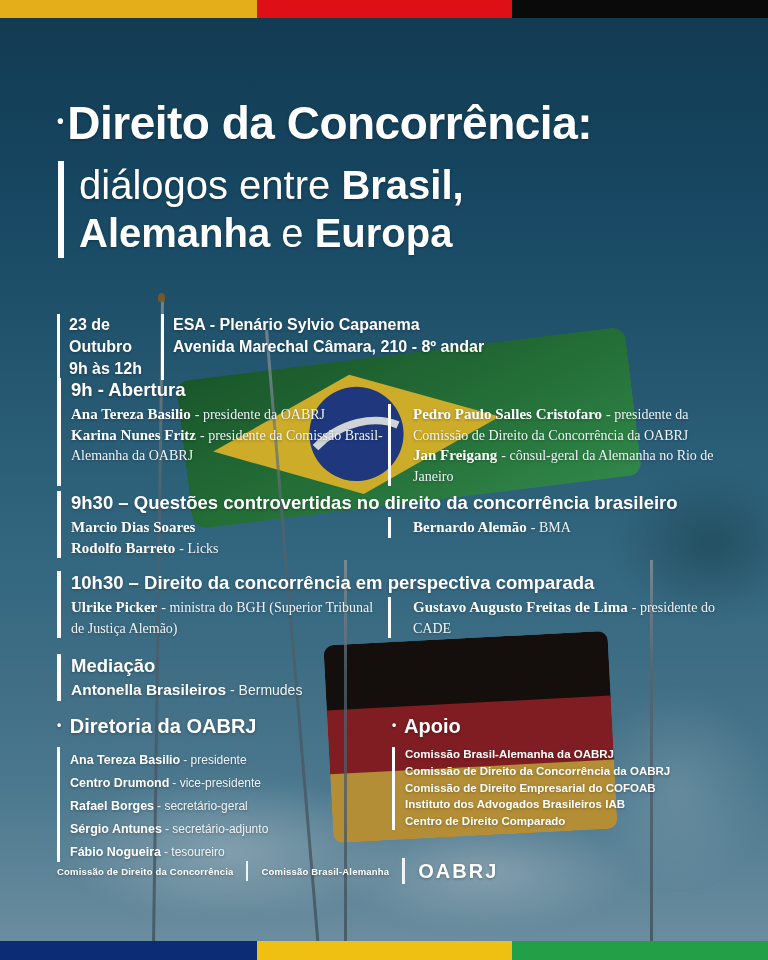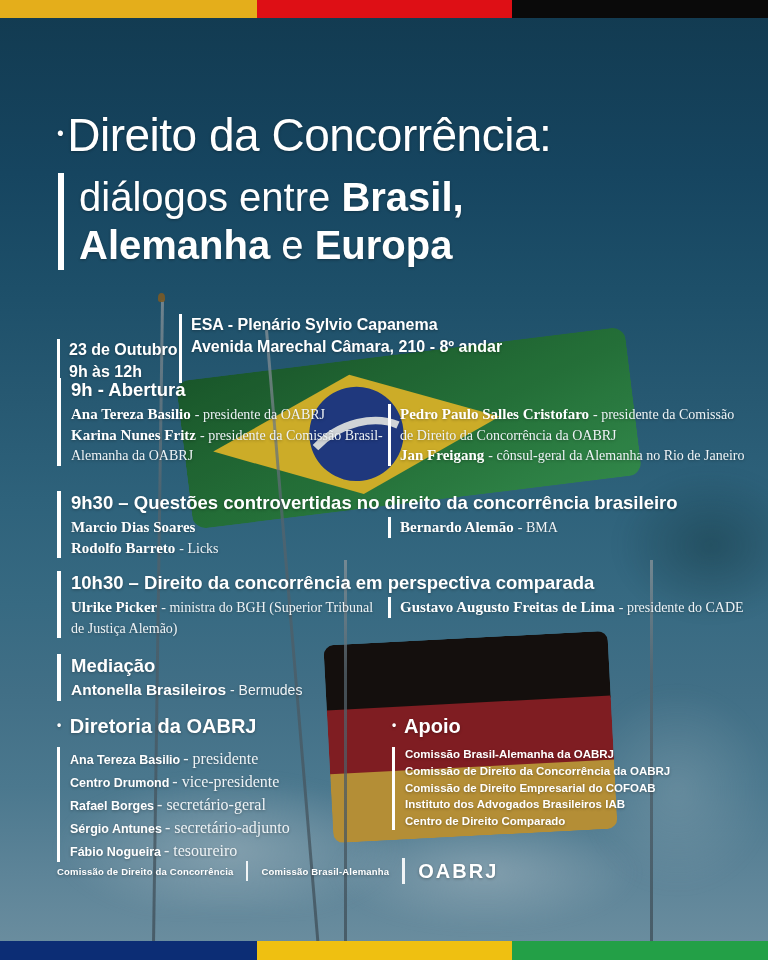--- a/index.html
+++ b/index.html
@@ -31,47 +31,47 @@
   .pole-tip { position:absolute; width:7px; height:9px; border-radius:50% 50% 30% 30%;
         background:#7a5a26; z-index:4; opacity:.9; }
   
   .topbar, .bottombar { position:absolute; left:0; right:0; display:flex; z-index:6; }
   .topbar { top:0; height:18px; }
   .bottombar { bottom:0; height:19px; }
   .seg { height:100%; }
   
   .content * { text-shadow:0 1px 3px rgba(0,0,0,.30); }
   .title { position:absolute; left:57px; top:98px; z-index:7; }
-  .title h1 { font-size:46px; font-weight:400; letter-spacing:-.5px; line-height:1.1;margin-top:12px; }
+  .title h1 { font-size:46px; font-weight:700; letter-spacing:-.5px; line-height:1.1; }
   .bullet { font-size:.42em; vertical-align:.55em; margin-right:4px; }
   .subtitle { margin-top:12px; margin-left:1px; border-left:6px solid #fff;
         padding-left:15px; font-size:40px; line-height:1.22; }
   .lt { font-weight:400; } .bd { font-weight:800; }
   .info { position:absolute; left:57px; top:314px; display:flex; z-index:7;
         font-size:16px; font-weight:700; line-height:1.38; }
   .info-block { border-left:3px solid #fff; padding-left:9px; }
-  .info-block.b1 { width:122px;margin-top:25px; }
+  .info-block.b1 { width:104px; }
   .session { position:absolute; left:57px; width:690px; border-left:4px solid #fff;
         padding-left:10px; z-index:7; }
   .s-abertura { top:378px; } .s-questoes { top:491px; }
   .s-comparada { top:571px; } .s-mediacao { top:654px; }
   .s-title { font-size:18.5px; font-weight:800; line-height:1.25; margin-bottom:3px; white-space:nowrap; }
   .s-cols { display:flex; align-items:flex-start;font-family:Liberation Serif, serif; }
   .s-col.left { width:316px; flex:0 0 316px; }
-  .s-col.right { flex:1; border-left:3px solid #fff; padding-left:9px; margin-left:1px; }
+  .s-col.right { flex:1; border-left:3px solid #fff; padding-left:22px; margin-left:1px; }
   .line { line-height:1.28; }
   .nm { font-weight:800; font-size:15px; }
   .rl { font-weight:400; font-size:14px; margin-left:4px; color:#eef3f6; }
   .block-hd { font-size:20px; font-weight:800; line-height:1.2; }
   .bullet2 { font-size:.6em; vertical-align:.3em; margin-right:3px; }
   .barred-list { list-style:none; margin-top:9px; border-left:3px solid #fff; padding-left:10px; }
   #diretoria { position:absolute; left:57px; top:714px; width:285px; z-index:7; }
   #diretoria li { padding:1.5px 0; line-height:1.25; }
   .nm2 { font-weight:800; font-size:12.5px; }
-  .rl2 { font-weight:400; font-size:16px; margin-left:3px; color:#eef3f6;font-family:Liberation Serif, serif; }
+  .rl2 { font-weight:400; font-size:12px; margin-left:3px; color:#eef3f6; }
   #apoio { position:absolute; left:345px; top:714px; width:330px; z-index:7;padding-left:47px; }
   #apoio li { font-size:11.5px; font-weight:700; line-height:1.2; padding:1.4px 0; }
   .footer { position:absolute; left:57px; top:854px; height:34px; display:flex;
         align-items:center; gap:13px; z-index:7; }
   .f-org { font-size:9.5px; font-weight:700; letter-spacing:.2px; }
   .f-div { width:2px; height:20px; background:#fff; opacity:.9; }
   .f-div.tall { width:3px; height:26px; }
   .f-logo { font-size:20px; font-weight:800; letter-spacing:2px; }
 </style>
 </head>

